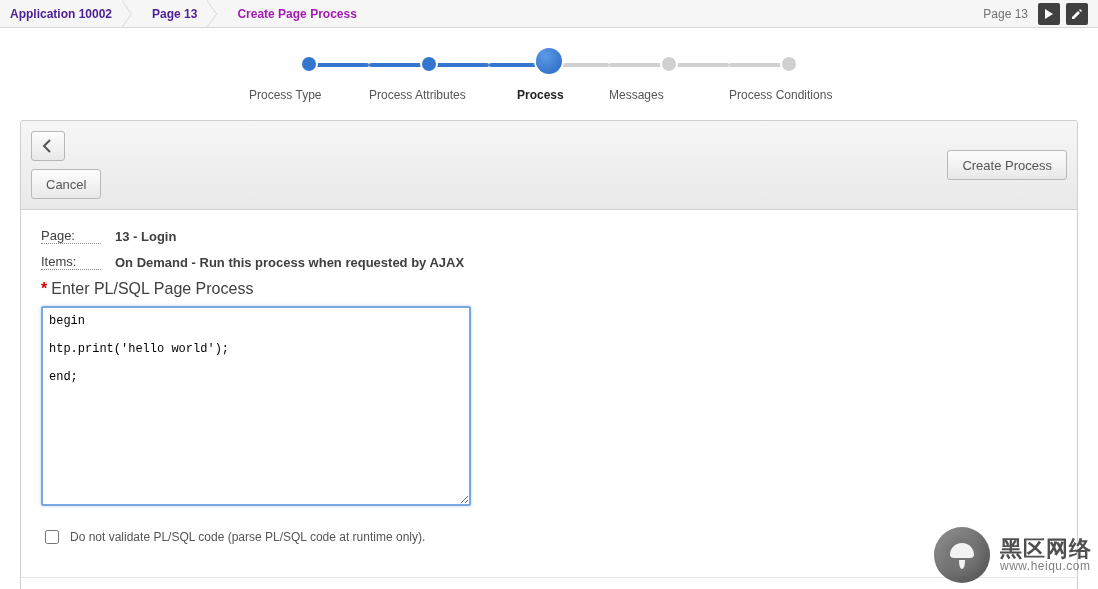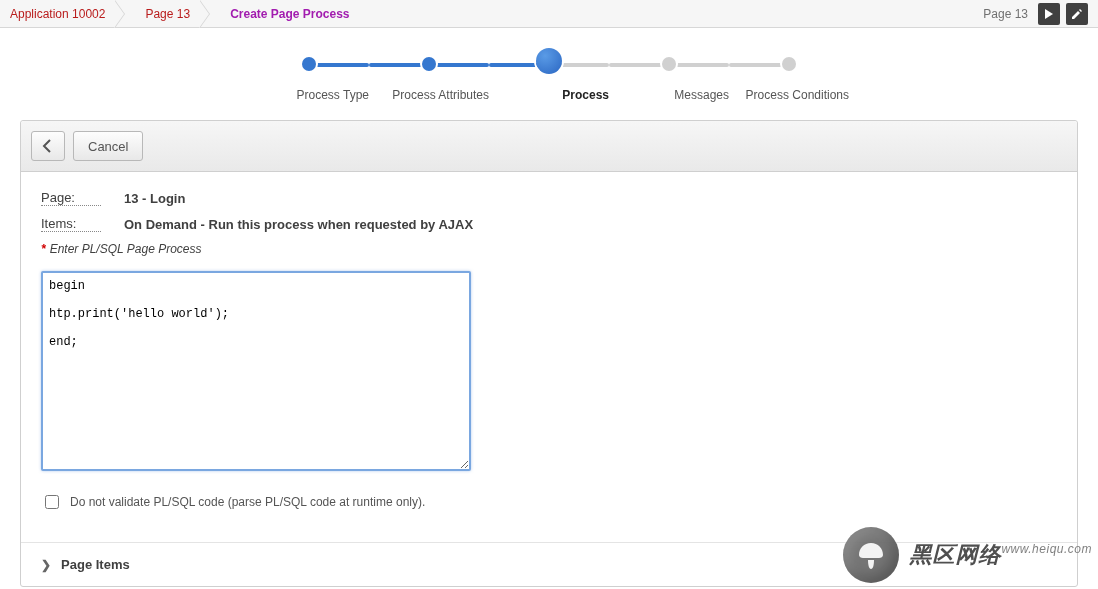--- a/index.html
+++ b/index.html
@@ -2,72 +2,72 @@
 <html><head>
 <meta charset="utf-8">
 <style>
   * { box-sizing: border-box; }
   html, body { margin:0; padding:0; font-family: Arial, Helvetica, sans-serif; font-size:12px; color:#404040; background:#fff; }
   body { width:1098px; height:589px; overflow:hidden; position:relative; }
 
   
   .topbar { height:28px; background:#f6f6f6; border-bottom:1px solid #d7d7d7; display:flex; align-items:stretch; padding:0 6px 0 0;}
   .crumbs { display:flex; align-items:stretch; flex:1; }
-  .crumb { position:relative; display:flex; align-items:center; padding:0 16px 0 20px; color:#b91c1c; }
+  .crumb { position:relative; display:flex; align-items:center; padding:0 16px 0 20px; color:#4c1d95;font-weight:bold; }
   .crumb:first-child { padding-left:10px; }
   .crumb.active { font-weight:bold; color:#a21caf; }
   .crumb-sep { width:0; height:0; align-self:center; border-top:14px solid transparent; border-bottom:14px solid transparent; border-left:10px solid #d7d7d7; margin-left:-6px; position:relative;}
   .crumb-sep::after { content:""; position:absolute; left:-11px; top:-14px; border-top:14px solid transparent; border-bottom:14px solid transparent; border-left:10px solid #f6f6f6; }
   .top-right { display:flex; align-items:center; gap:6px; padding-right:4px;}
   .top-right .label { color:#707070; padding-right:4px;}
   .icon-btn { width:22px; height:22px; background:#404040; border-radius:2px; display:flex; align-items:center; justify-content:center; cursor:pointer;}
   .icon-btn svg { fill:#fff; }
 
   
   .wizard { padding:26px 0 8px 0; display:flex; justify-content:center; }
   .train { display:flex; align-items:flex-start; }
-  .step { display:flex; flex-direction:column; align-items:flex-end; width:120px; position:relative;}
+  .step { display:flex; flex-direction:column; align-items:flex-start; width:120px; position:relative;}
   .dot-row { display:flex; align-items:center; width:100%; justify-content:center; position:relative; height:20px;}
   .line { position:absolute; top:9px; height:4px; background:#d0d0d0; border-radius:2px; }
   .line.left { left:-60px; width:60px; }
   .line.right { right:-60px; width:60px; }
   .line.done { background:#3577cf; }
   .dot { width:14px; height:14px; border-radius:50%; background:#d0d0d0; z-index:2; box-shadow:0 0 0 2px #fff;}
   .dot.done { background:#3577cf; }
   .dot.current { width:26px; height:26px; background:radial-gradient(circle at 35% 30%, #5a9be6, #2a66c2); box-shadow:0 0 0 2px #fff; margin-top:-6px;}
   .step-label { margin-top:14px; color:#555; font-size:12px; white-space:nowrap;}
   .step-label.current { font-weight:bold; color:#222;padding-left:28px;}
 
   
   .region { margin:10px 20px 0 20px; border:1px solid #cfcfcf; border-radius:3px; background:#fff; }
   .region-hd { background:linear-gradient(#f6f6f6,#e9e9e9); border-bottom:1px solid #cfcfcf; padding:10px; display:flex; align-items:center; border-radius:3px 3px 0 0;}
   .btn { display:inline-flex; align-items:center; justify-content:center; height:30px; padding:0 14px; border:1px solid #b8b8b8; border-radius:3px; background:linear-gradient(#fdfdfd,#e8e8e8); color:#555; cursor:pointer; font-size:13px;}
   .btn.icon { width:34px; padding:0;}
-  .hd-left { display:flex; gap:8px;}
+  .hd-left { display:flex; gap:8px;flex-direction:column;}
   .hd-right { margin-left:auto;}
   .region-body { padding:18px 20px 10px 20px;}
 
   .form-row { display:flex; align-items:flex-end; margin-bottom:10px; font-size:13px;}
   .form-row .label { width:60px; text-align:left; color:#404040; border-bottom:1px dotted #888;}
-  .form-row .val { font-weight:bold; margin-left:23px;}
+  .form-row .val { font-weight:bold; margin-left:14px;}
   .req { color:#d00000; font-weight:bold; margin-right:4px;}
-  .field-label { font-size:12px; color:#404040; margin-bottom:15px;font-style:italic;}
+  .field-label { font-size:16px; color:#404040; margin-bottom:8px;}
   textarea.code { width:430px; height:200px; border:2px solid #7aa7e0; border-radius:2px; padding:6px; font-family:"Courier New",monospace; font-size:12px; resize:both; outline:none; box-shadow:0 0 3px rgba(100,150,220,.5);}
   .chk-row { margin-top:18px; display:flex; align-items:center; gap:8px; color:#555;}
   input[type=checkbox]{ width:14px; height:14px;}
 
   .sub-region { border-top:1px solid #e4e4e4; margin-top:20px; padding:14px 20px; display:flex; align-items:center; gap:10px; cursor:pointer;}
   .sub-region .chev { font-weight:bold; color:#666;}
   .sub-title { font-weight:bold; font-size:13px; color:#404040;}
 
   
   .watermark { position:absolute; right:6px; bottom:6px; display:flex; align-items:center; gap:10px; opacity:.95; pointer-events:none;}
   .wm-circle { width:56px; height:56px; border-radius:50%; background:#6e6e6e; display:flex; align-items:center; justify-content:center; box-shadow:inset -6px -6px 12px rgba(0,0,0,.25), inset 6px 6px 12px rgba(255,255,255,.15);}
   .wm-circle svg { fill:#f3f3f3;}
-  .wm-text { display:flex; flex-direction:row; line-height:1.05;font-style:italic;}
+  .wm-text { display:flex; flex-direction:column; line-height:1.05;}
   .wm-text .cn { font-size:22px; font-weight:bold; color:#464646; letter-spacing:1px;}
   .wm-text .url { font-size:12px; color:#7a7a7a; letter-spacing:.5px;}
 </style>
 </head>
 <body>
 
 <div class="topbar">
   <div class="crumbs">
     <div class="crumb">Application 10002</div>
     <div class="crumb-sep"></div>
@@ -136,20 +136,23 @@
 <div class="region">
   <div class="region-hd">
     <div class="hd-left">
       <div class="btn icon">
         <svg width="12" height="14" viewBox="0 0 12 14">
             <polyline points="8,1 2,7 8,13" fill="none" stroke="#555" stroke-width="2"></polyline>
           </svg>
       </div>
       <div class="btn">Cancel</div>
     </div>
+    <div class="hd-right">
+      <div class="btn">Create Process</div>
+    </div>
   </div>
   <div class="region-body">
     <div class="form-row">
       <span class="label">Page:</span>
       <span class="val">13 - Login</span>
     </div>
     <div class="form-row">
       <span class="label">Items:</span>
       <span class="val">On Demand - Run this process when requested by AJAX</span>
     </div>

